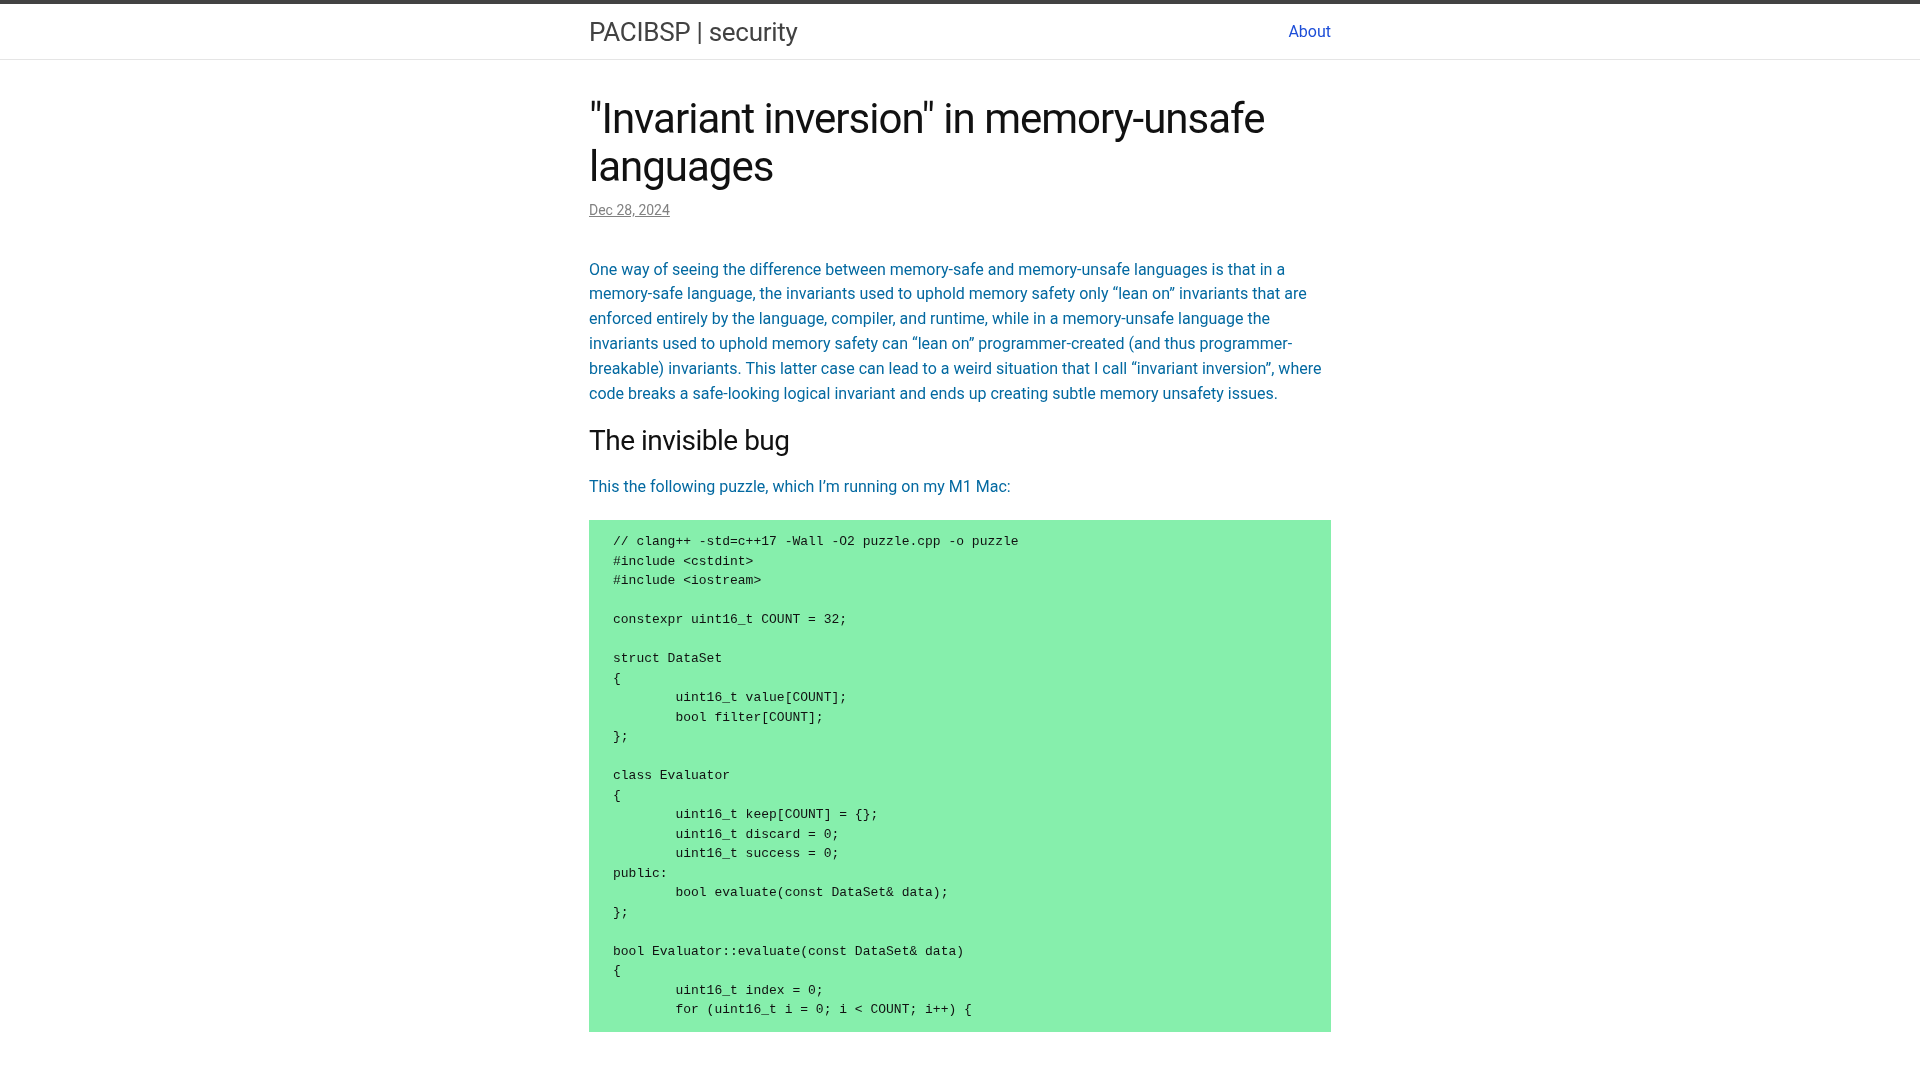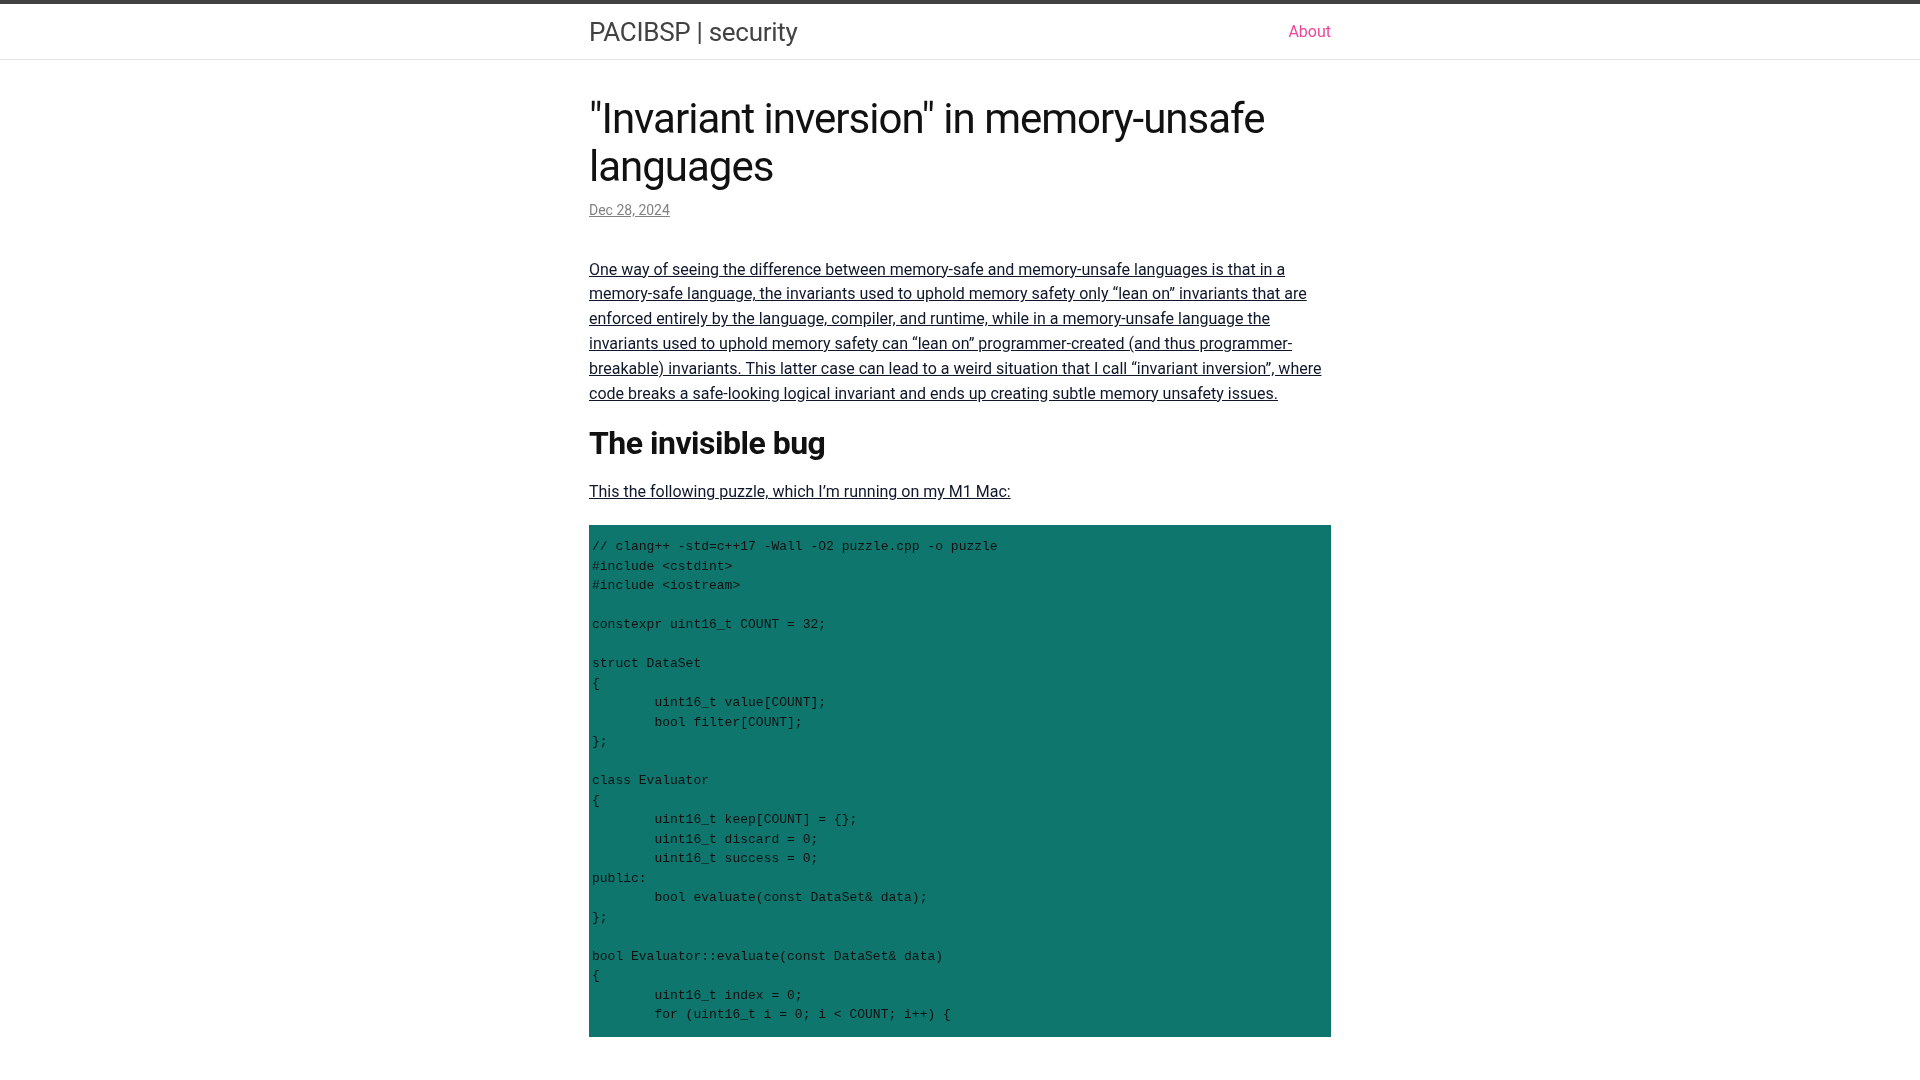--- a/index.html
+++ b/index.html
@@ -36,21 +36,21 @@
     }
     .site-title {
       font-size: 26px;
       font-weight: 400;
       color: #424242;
       text-decoration: none;
       letter-spacing: -0.3px;
     }
     .nav-link {
       font-size: 16px;
-      color: #ec4899;
+      color: #1d4ed8;
       text-decoration: none;
     }
     .main {
       max-width: 742px;
       margin: 0 auto;
       padding: 35px 0 0 0;
     }
     .post-title {
       font-size: 42px;
       font-weight: 400;
@@ -62,35 +62,34 @@
     .post-date {
       font-size: 14px;
       color: #828282;
       margin-bottom: 40px;
       display: block;
       text-decoration: underline;
     }
     .post-body p {
       font-size: 16px;
       line-height: 1.55;
-      color: #0f172a;
+      color: #0369a1;
       margin-bottom: 18px;
-      text-decoration: underline;
     }
     .section-heading {
-      font-size: 32px;
-      font-weight: 700;
+      font-size: 28px;
+      font-weight: 400;
       color: #111111;
       margin-top: 6px;
       margin-bottom: 18px;
       letter-spacing: -0.5px;
     }
     .code-block {
-      background: #0f766e;
-      padding: 12px 3px;
+      background: #86efac;
+      padding: 12px 24px;
       font-family: "Menlo", "Consolas", "Courier New", monospace;
       font-size: 13px;
       line-height: 1.5;
       color: #111111;
       white-space: pre;
       overflow-x: auto;
       margin-top: 20px;
     }
   </style>
 </head>

